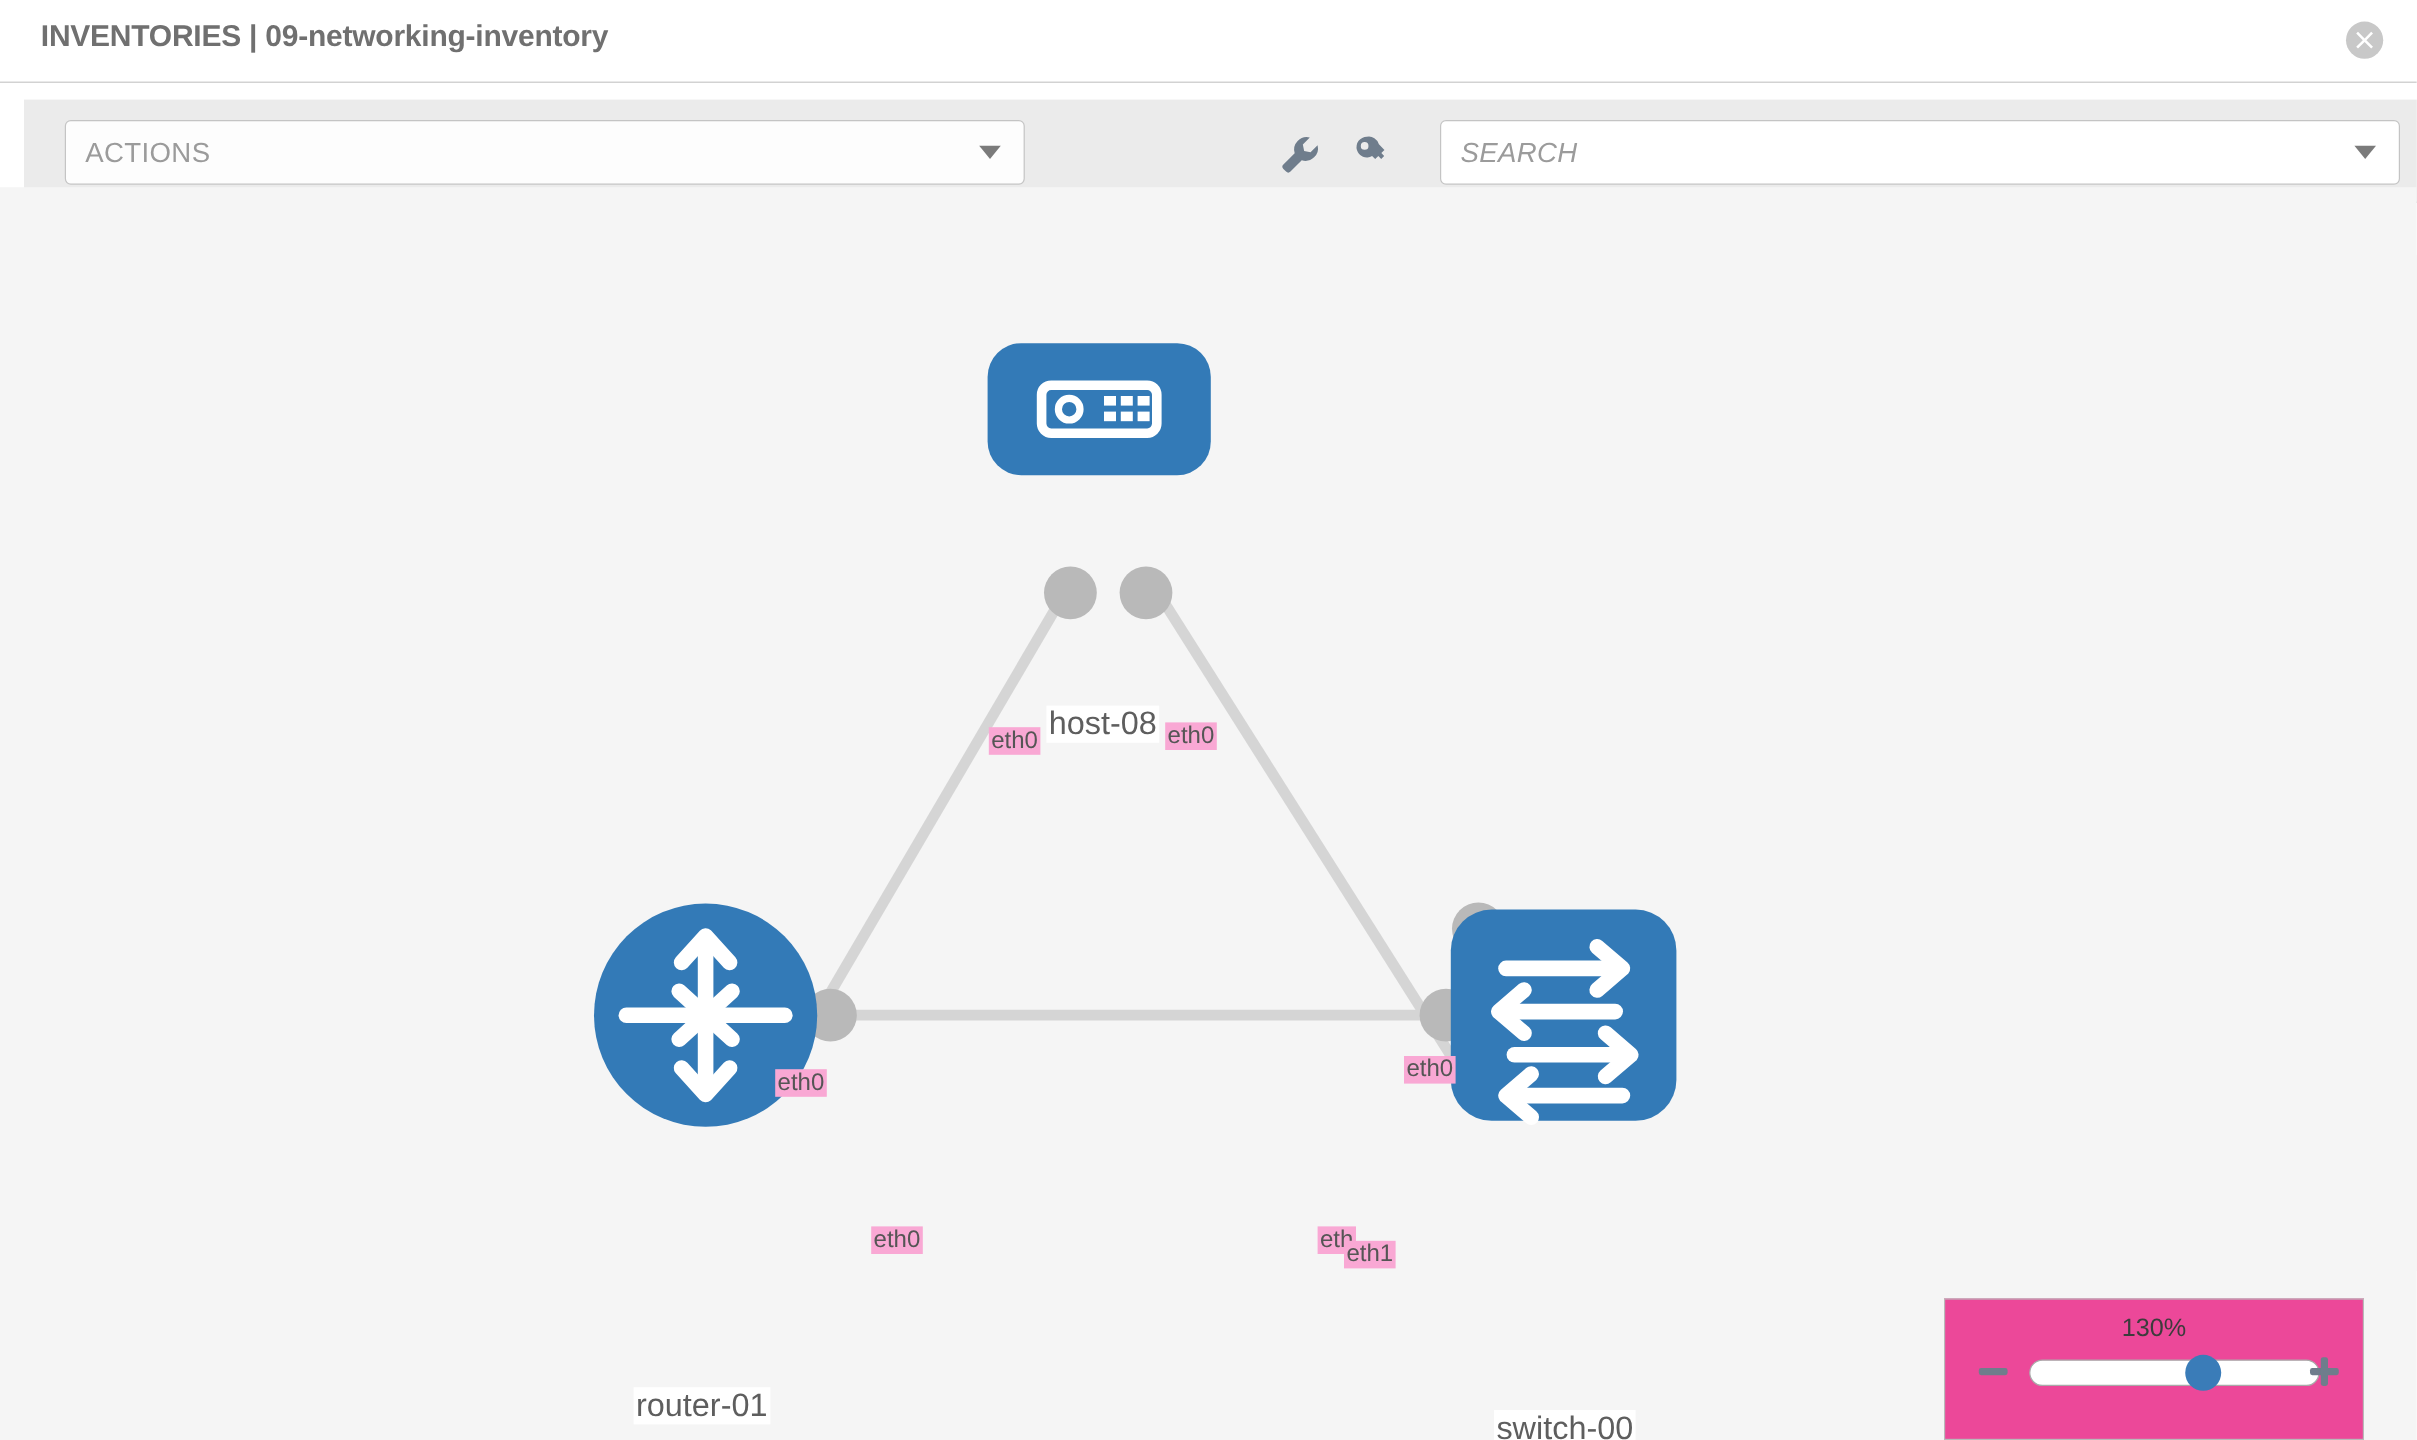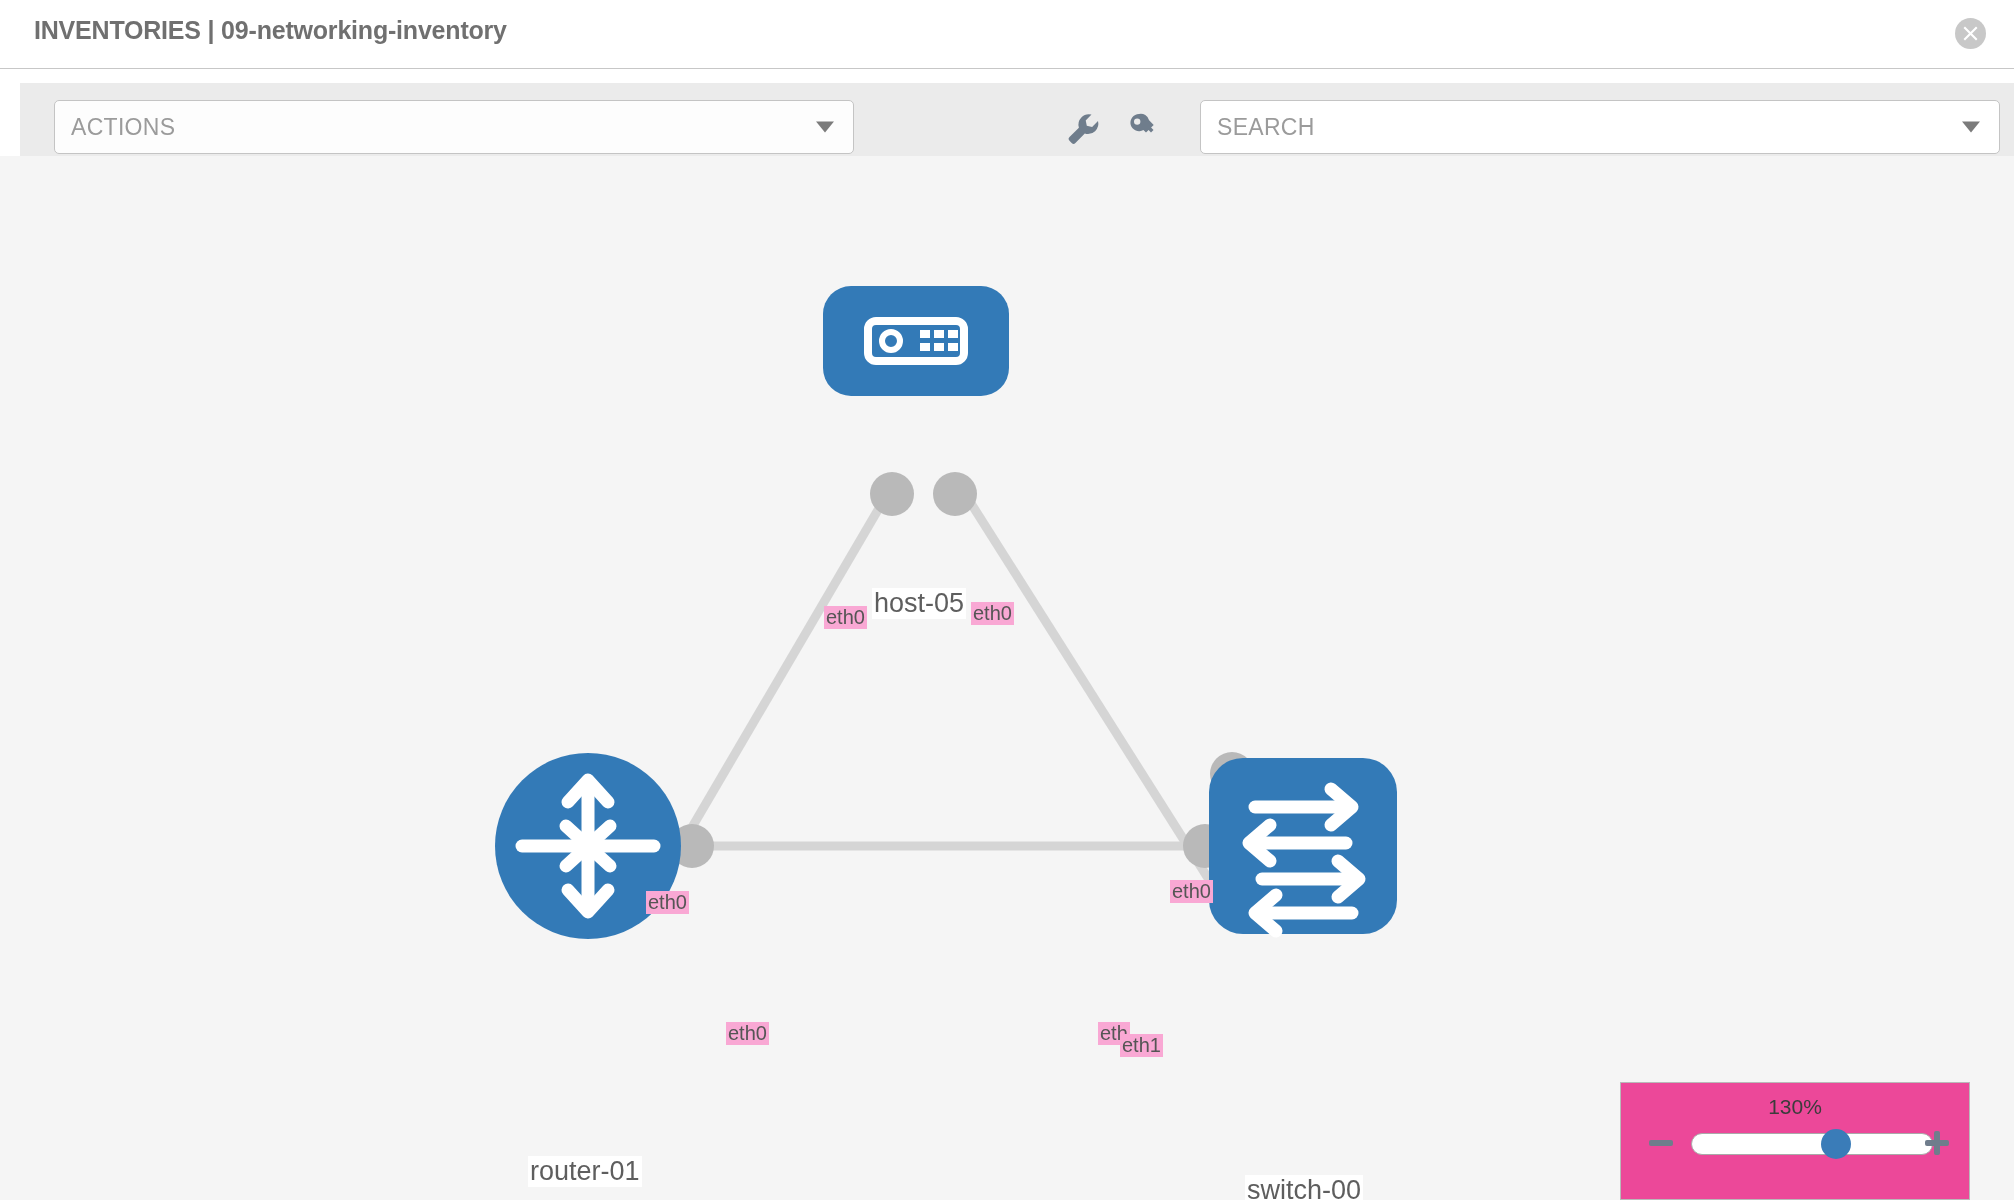--- a/index.html
+++ b/index.html
@@ -107,20 +107,21 @@
   .search-select {
     position: absolute;
     left: 1180px;
     top: 17px;
     width: 800px;
     height: 54px;
     background: #ffffff;
     border: 1px solid #c4c4c4;
     border-radius: 5px;
     cursor: text;
+    font-style: italic;
   }
   .search-select .label {
     position: absolute;
     left: 16px;
     top: 13px;
     font-size: 23px;
     color: #9b9b9b;
     letter-spacing: 0.3px;
   }
 
@@ -306,21 +307,21 @@
           <line x1="1346" y1="687" x2="1251" y2="687"></line>
           <polyline points="1270,669 1249,687 1270,705"></polyline>
           <line x1="1262" y1="723" x2="1357" y2="723"></line>
           <polyline points="1338,705 1359,723 1338,741"></polyline>
           <line x1="1352" y1="757" x2="1257" y2="757"></line>
           <polyline points="1276,739 1255,757 1276,775"></polyline>
         </g>
       </g>
     </svg>
 
-    <div class="node-label" style="left:872px; top:432px;">host-05</div>
+    <div class="node-label" style="left:872px; top:432px;">host-08</div>
     <div class="node-label" style="left:528px; top:1000px;">router-01</div>
     <div class="node-label" style="left:1245px; top:1019px;">switch-00</div>
 
     <div class="edge-label" style="left:824px;  top:450px;">eth0</div>
     <div class="edge-label" style="left:971px;  top:446px;">eth0</div>
     <div class="edge-label" style="left:646px;  top:735px;">eth0</div>
     <div class="edge-label" style="left:1170px; top:724px;">eth0</div>
     <div class="edge-label" style="left:726px;  top:866px;">eth0</div>
     <div class="edge-label" style="left:1098px; top:866px;">eth</div>
     <div class="edge-label" style="left:1120px; top:878px;">eth1</div>

